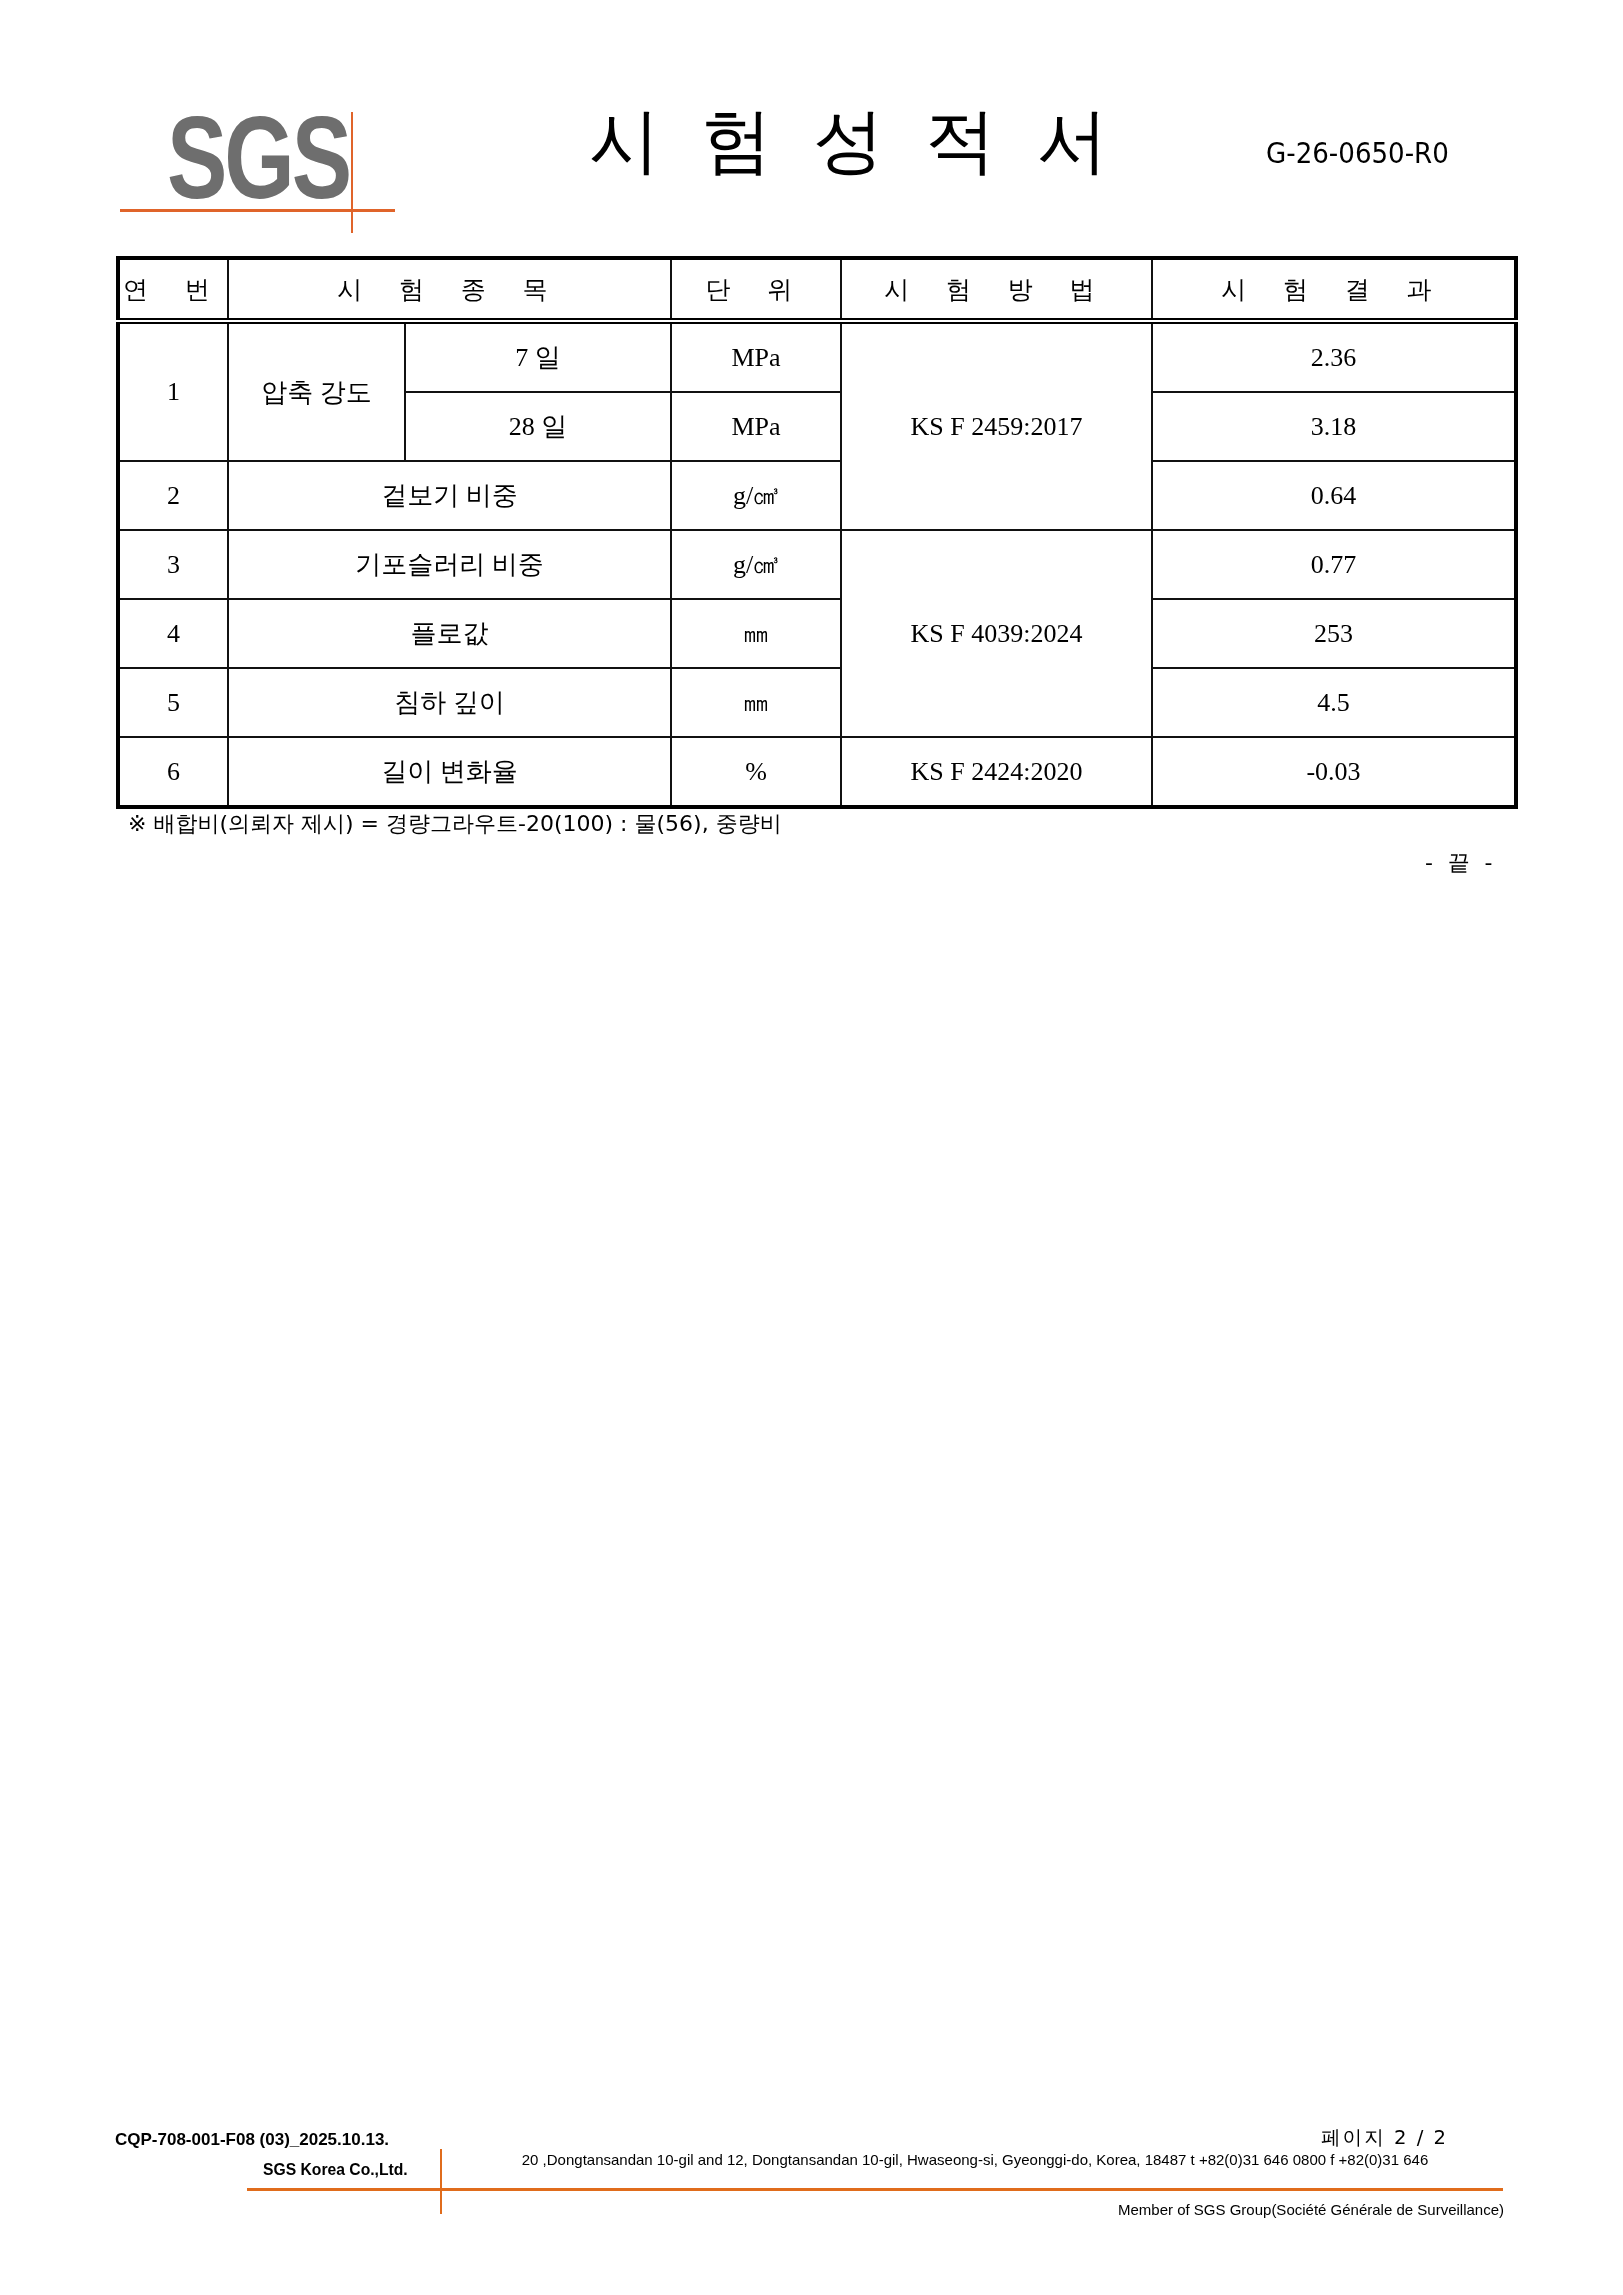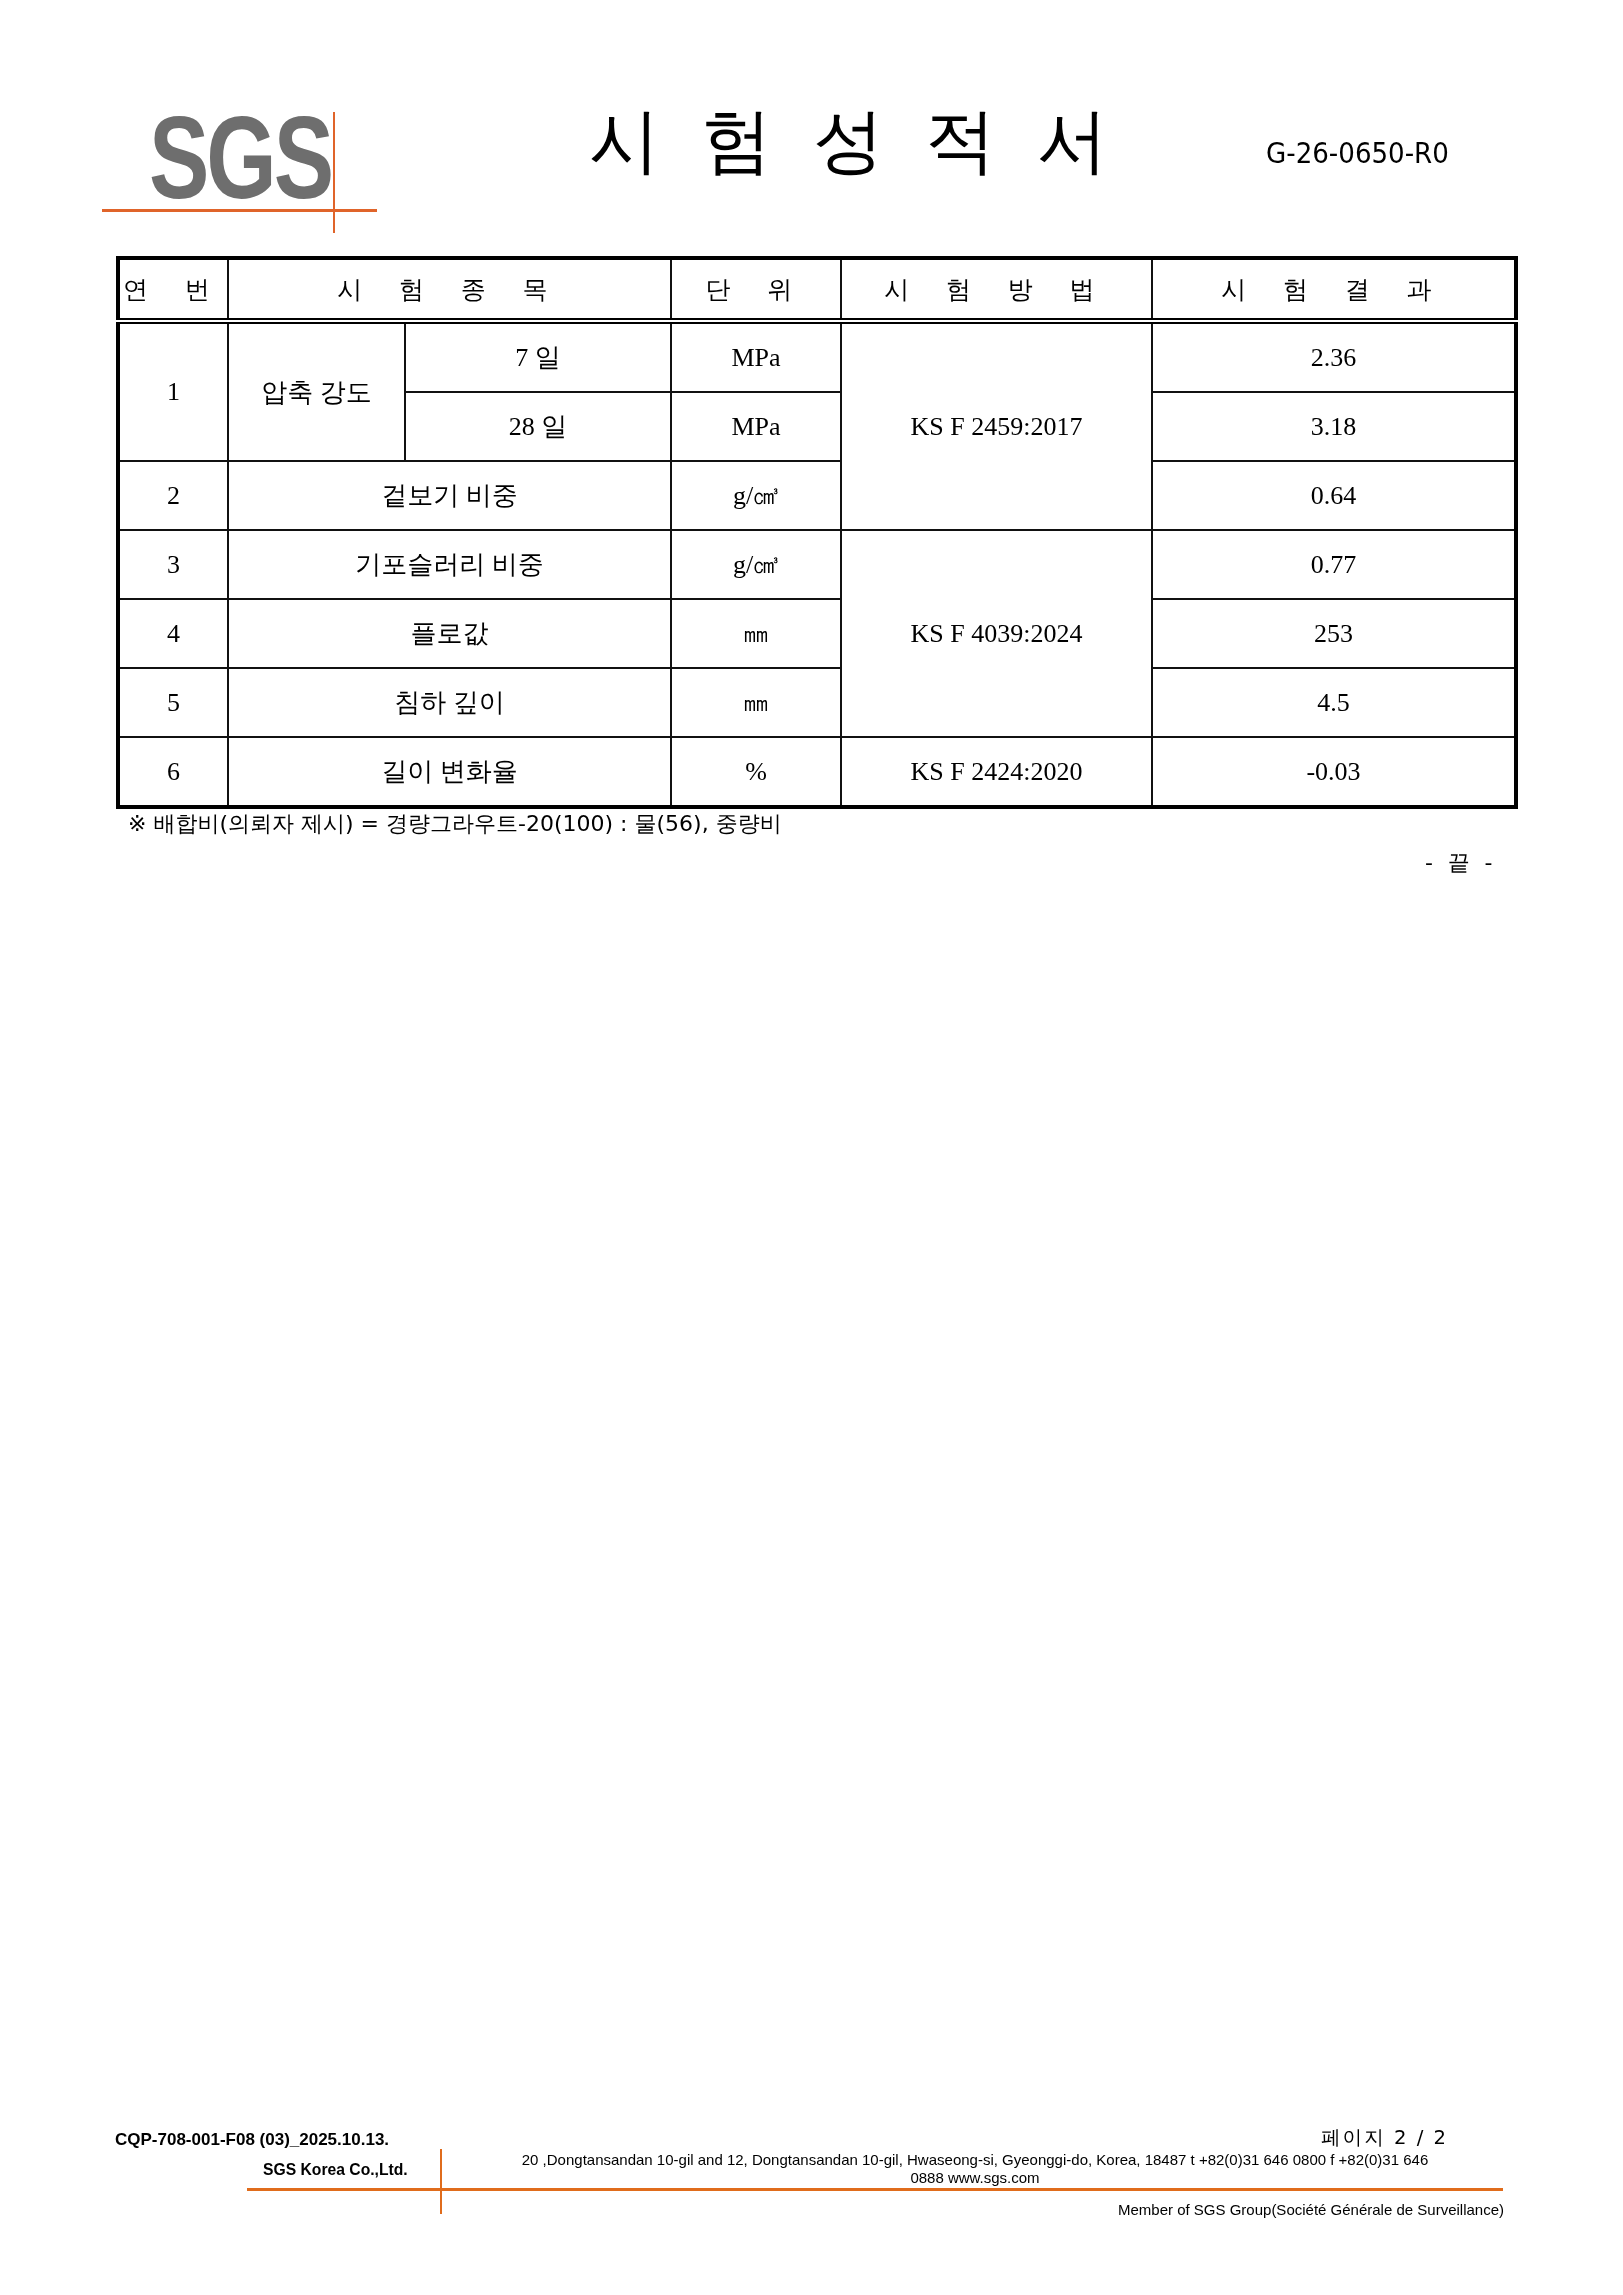--- a/index.html
+++ b/index.html
@@ -1,20 +1,20 @@
 <!DOCTYPE html>
 <html style="font-size:10.5px"><head>
 <meta charset="utf-8">
 <style>
   html, body { margin: 0; padding: 0; background: #ffffff; }
   body { width: 1623px; height: 2295px; position: relative; overflow: hidden;
          font-family: "DejaVu Sans", sans-serif; color: #000; }
 
   
-  .logo { position: absolute; left: 98px; top: 98px; width: 281px; height: 118px; }
+  .logo { position: absolute; left: 116px; top: 98px; width: 281px; height: 118px; }
   .logo-text { position: absolute; left: 51px; top: 5.2px; font-family: "Liberation Sans", sans-serif;
                font-weight: bold; font-size: 116px; line-height: 111px; color: #6e6e6e;
                letter-spacing: -3.9px; transform: scaleX(0.78); transform-origin: left top; }
   .logo-hline { position: absolute; left: 3.9px; top: 111px; width: 275px; height: 2.6px; background: #e0642a; }
   .logo-vline { position: absolute; left: 235px; top: 14.4px; width: 2px; height: 121px; background: #e0642a; }
 
   .doc-title { position: absolute; left: 589px; top: 101px; font-size: 71px; line-height: 79px;
                letter-spacing: 41px; font-weight: normal; }
   .doc-number { position: absolute; left: 1266px; top: 136px; font-size: 29px; line-height: 34px;
                 font-family: "DejaVu Sans", sans-serif; transform: scaleX(0.9); transform-origin: left top; }
@@ -129,16 +129,15 @@
 <div class="note">※  배합비(의뢰자 제시) = 경량그라우트-20(100) : 물(56), 중량비</div>
 <div class="end-mark">- 끝 -</div>
 
 <div class="form-code">CQP-708-001-F08 (03)_2025.10.13.</div>
 <div class="page-num">페이지 2 / 2</div>
 <div class="company">SGS Korea Co.,Ltd.</div>
 <div class="footer-vline"></div>
 <div class="footer-hline"></div>
 <div class="address">
   <div>20 ,Dongtansandan 10-gil and 12, Dongtansandan 10-gil, Hwaseong-si, Gyeonggi-do, Korea, 18487    t +82(0)31 646 0800 f +82(0)31 646</div>
-  <div>0888    www.sgs.com</div>
 </div>
 <div class="member">Member of SGS Group(Société Générale de Surveillance)</div>
 
 
 </body></html>

